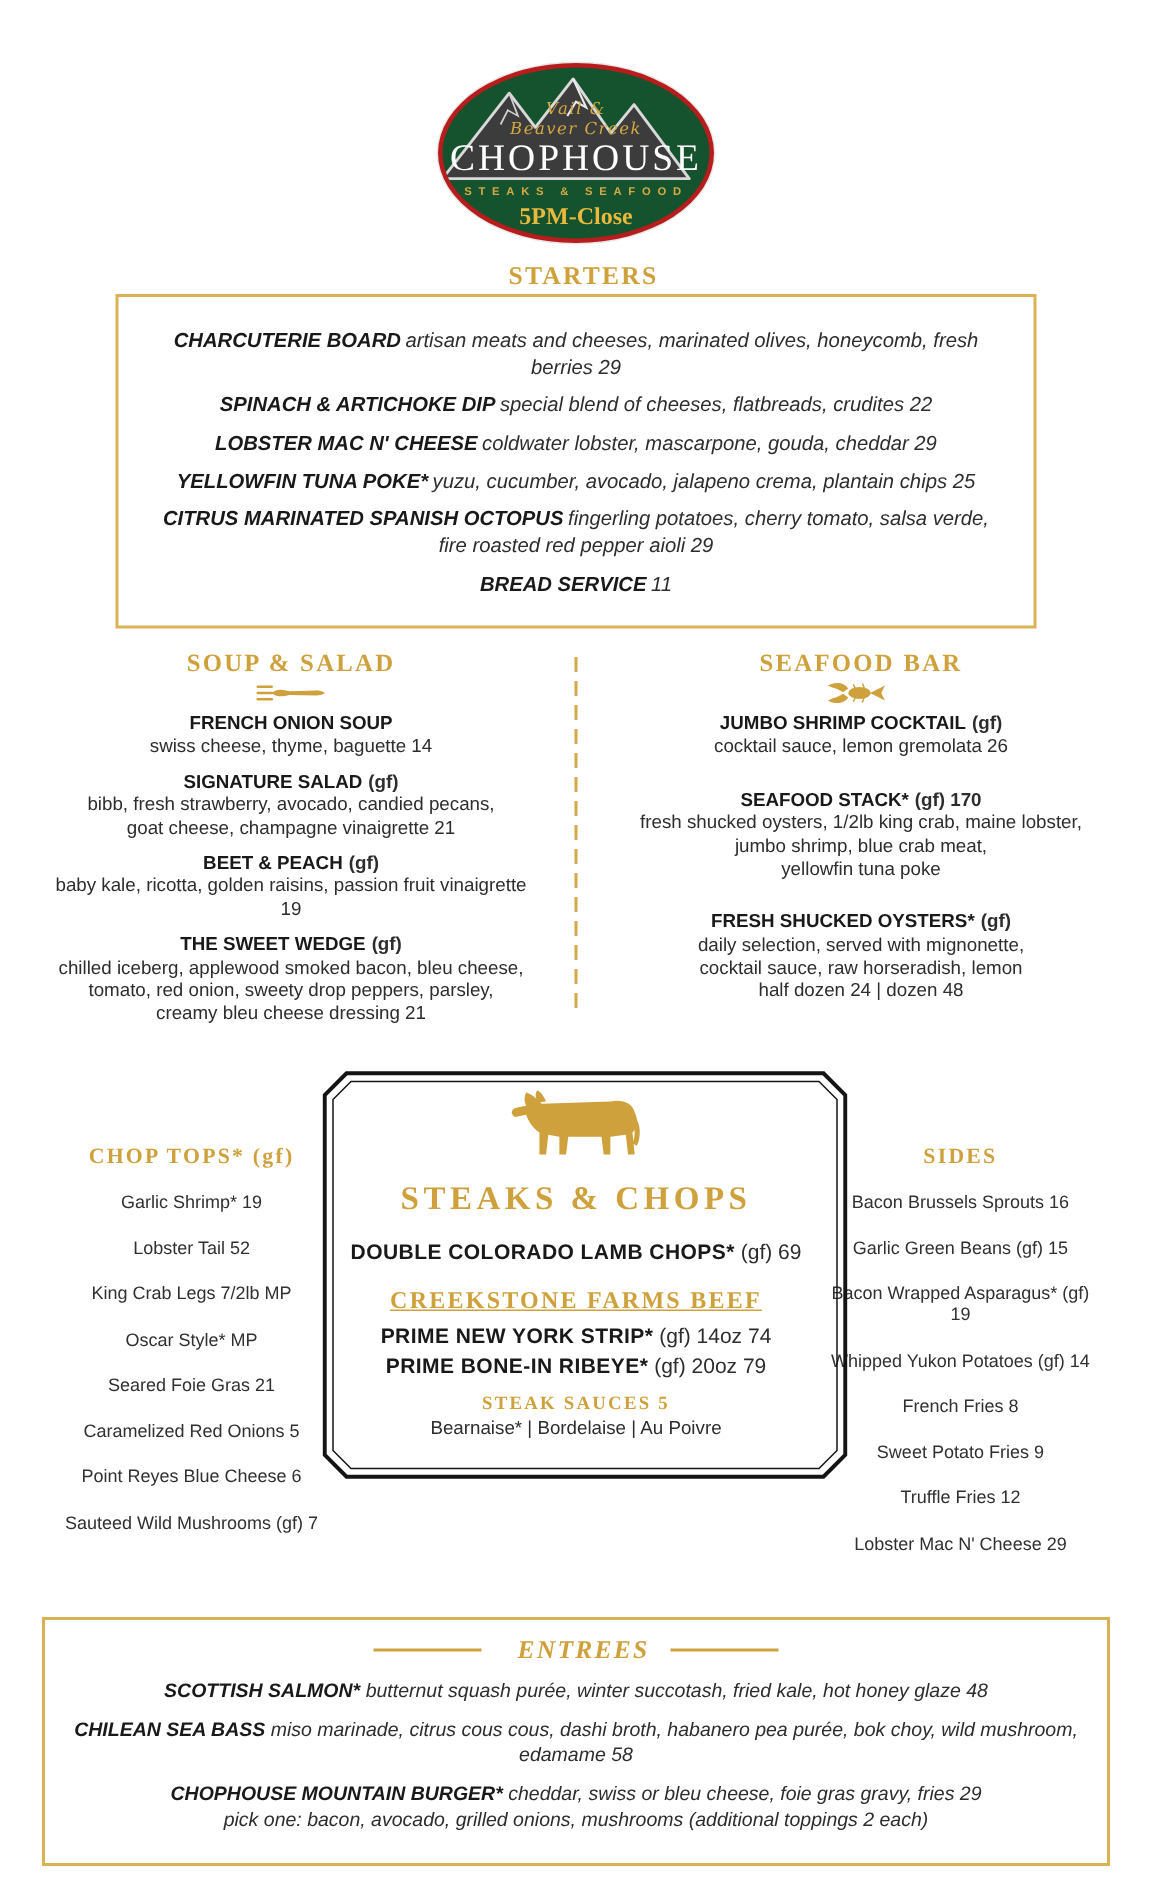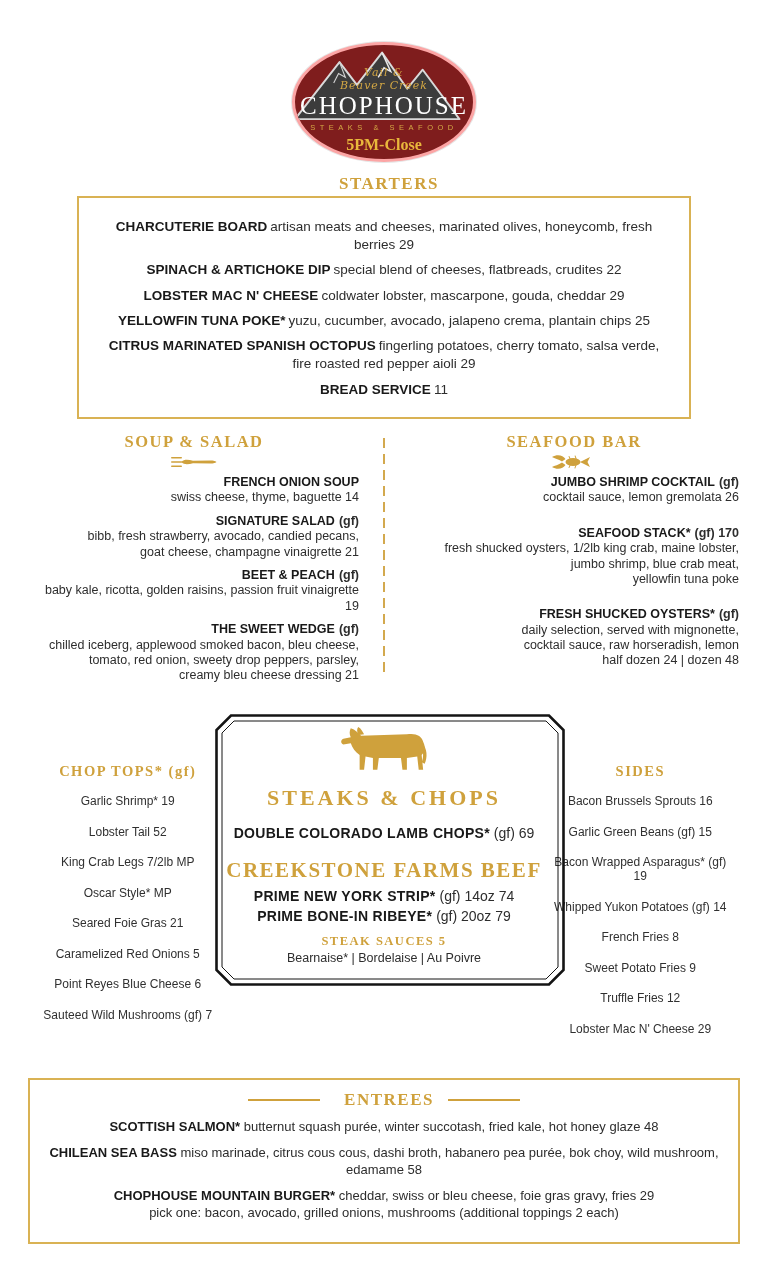--- a/index.html
+++ b/index.html
@@ -10,57 +10,57 @@
     color:#2d2d2d; position:relative;
   }
   .serif { font-family:"Liberation Serif", serif; }
   .b { font-weight:bold; color:#191919; }
   .pre { white-space:pre-line; }
 
   
   .logo-wrap { display:flex; justify-content:center; padding-top:42px; }
   .logo-oval {
     position:relative; width:184px; height:120px;
-    background:#7f1d1d; border:3px solid #fca5a5; border-radius:50%;
+    background:#14532d; border:3px solid #b91c1c; border-radius:50%;
     overflow:hidden; box-shadow:0 0 0 1px #e7e7e7;
   }
   .logo-mountains { position:absolute; top:0; left:0; width:100%; height:100%; }
   .logo-text { position:absolute; top:0; left:0; width:100%; height:100%;
     display:flex; flex-direction:column; align-items:center; justify-content:flex-start; }
   .logo-script {
     margin-top:22px; font-family:"DejaVu Serif", serif; font-style:italic;
     font-size:11px; line-height:1.15; color:#D4A844; text-align:center; letter-spacing:1px;
   }
   .logo-name {
     font-family:"Liberation Serif", serif; font-size:25px; color:#ffffff;
     letter-spacing:2px; line-height:1.05; margin-top:1px; font-weight:normal;
   }
-  .logo-tagline { font-size:7.5px; letter-spacing:4.5px; color:#D4A844; margin-top:3px; font-weight:normal; }
+  .logo-tagline { font-size:7.5px; letter-spacing:4.5px; color:#D4A844; margin-top:3px; font-weight:bold; }
   .logo-hours { font-family:"Liberation Serif", serif; font-weight:bold; font-size:16px; color:#E9B83C; margin-top:4px; }
 
   
   .section-title {
     text-align:center; font-family:"Liberation Serif", serif; font-weight:bold;
     font-size:17px; letter-spacing:1.5px; color:#CFA13C;padding-left:10px;
   }
   .starters-title { margin-top:12px; }
 
   
-  .gold-box { border:2px solid #D9B254; margin:0 auto; }
+  .gold-box { border:2px solid #D9B254; margin:0 auto;font-style:italic; }
   .starters-box { width:614px; margin-top:2px; padding:13px 20px 11px; text-align:center; }
   .inline-item { font-size:13.5px; line-height:1.35; margin:7px 0; }
   .inline-item .desc { color:#2d2d2d; }
   .inline-item .b { margin-right:3px; }
 
   
   .two-col { display:flex; justify-content:center; margin-top:13px; }
   .col { width:330px; text-align:center; }
   .col-title { font-family:"Liberation Serif", serif; font-weight:bold; font-size:16.5px; letter-spacing:1.5px; color:#CFA13C; }
   .col-icon { margin:3px auto 6px; height:14px; display:flex; justify-content:center; align-items:center; }
-  .item { margin-bottom:8px;text-align:right; }
+  .item { margin-bottom:8px; }
   .item-name { font-size:12.5px; font-weight:bold; color:#191919; line-height:1.25; }
   .item-name .tag { font-weight:bold; color:#2d2d2d; margin-left:4px; }
   .item-desc { font-size:12.5px; line-height:1.22; color:#2d2d2d; }
   .divider {
     width:2px; margin:6px 24px 14px;
     background:repeating-linear-gradient(to bottom, #D3A94E 0 10px, transparent 10px 16px);
   }
 
   
   .mid { display:flex; justify-content:space-between; padding:0 41px; margin-top:22px; }
@@ -68,21 +68,21 @@
   .side-title { font-family:"Liberation Serif", serif; font-weight:bold; font-size:14.5px; letter-spacing:1.5px; color:#CFA13C; margin-bottom:14px; }
   .side-item { font-size:12px; color:#303030; margin-bottom:16.5px; }
 
   .steak-box { position:relative; width:352px; height:274px; text-align:center; }
   .steak-frame { position:absolute; top:0; left:0; }
   .steak-inner { position:relative; padding-top:12px; }
   .steak-title { font-family:"Liberation Serif", serif; font-weight:bold; font-size:22px; letter-spacing:3px; color:#CFA13C; margin-top:2px; }
   .steak-line { font-size:14px; line-height:1.45; }
   .steak-line .b { letter-spacing:0.3px; }
   .steak-group { margin-top:12px; }
-  .steak-sub { font-family:"Liberation Serif", serif; font-weight:bold; font-size:21px; letter-spacing:1.5px; color:#CFA13C; margin-top:14px; margin-bottom:3px; }
+  .steak-sub { font-family:"Liberation Serif", serif; font-weight:bold; font-size:16px; letter-spacing:1.5px; color:#CFA13C; margin-top:14px; margin-bottom:3px;text-decoration:underline; }
   .sauce-title { font-family:"Liberation Serif", serif; font-weight:bold; font-size:12.5px; letter-spacing:1.5px; color:#CFA13C; margin-top:8px; }
   .sauce-line { font-size:12.5px; margin-top:2px; }
 
   
   .entrees-box { width:712px; margin-top:26px; padding:10px 16px 12px; text-align:center; }
   .entrees-title-row { display:flex; align-items:center; justify-content:center; gap:14px; margin-bottom:6px; }
   .rule { width:72px; height:2px; background:#CFA13C; }
   .entree-item { font-size:13px; line-height:1.35; margin:8px 0; }
 </style>
 </head>

